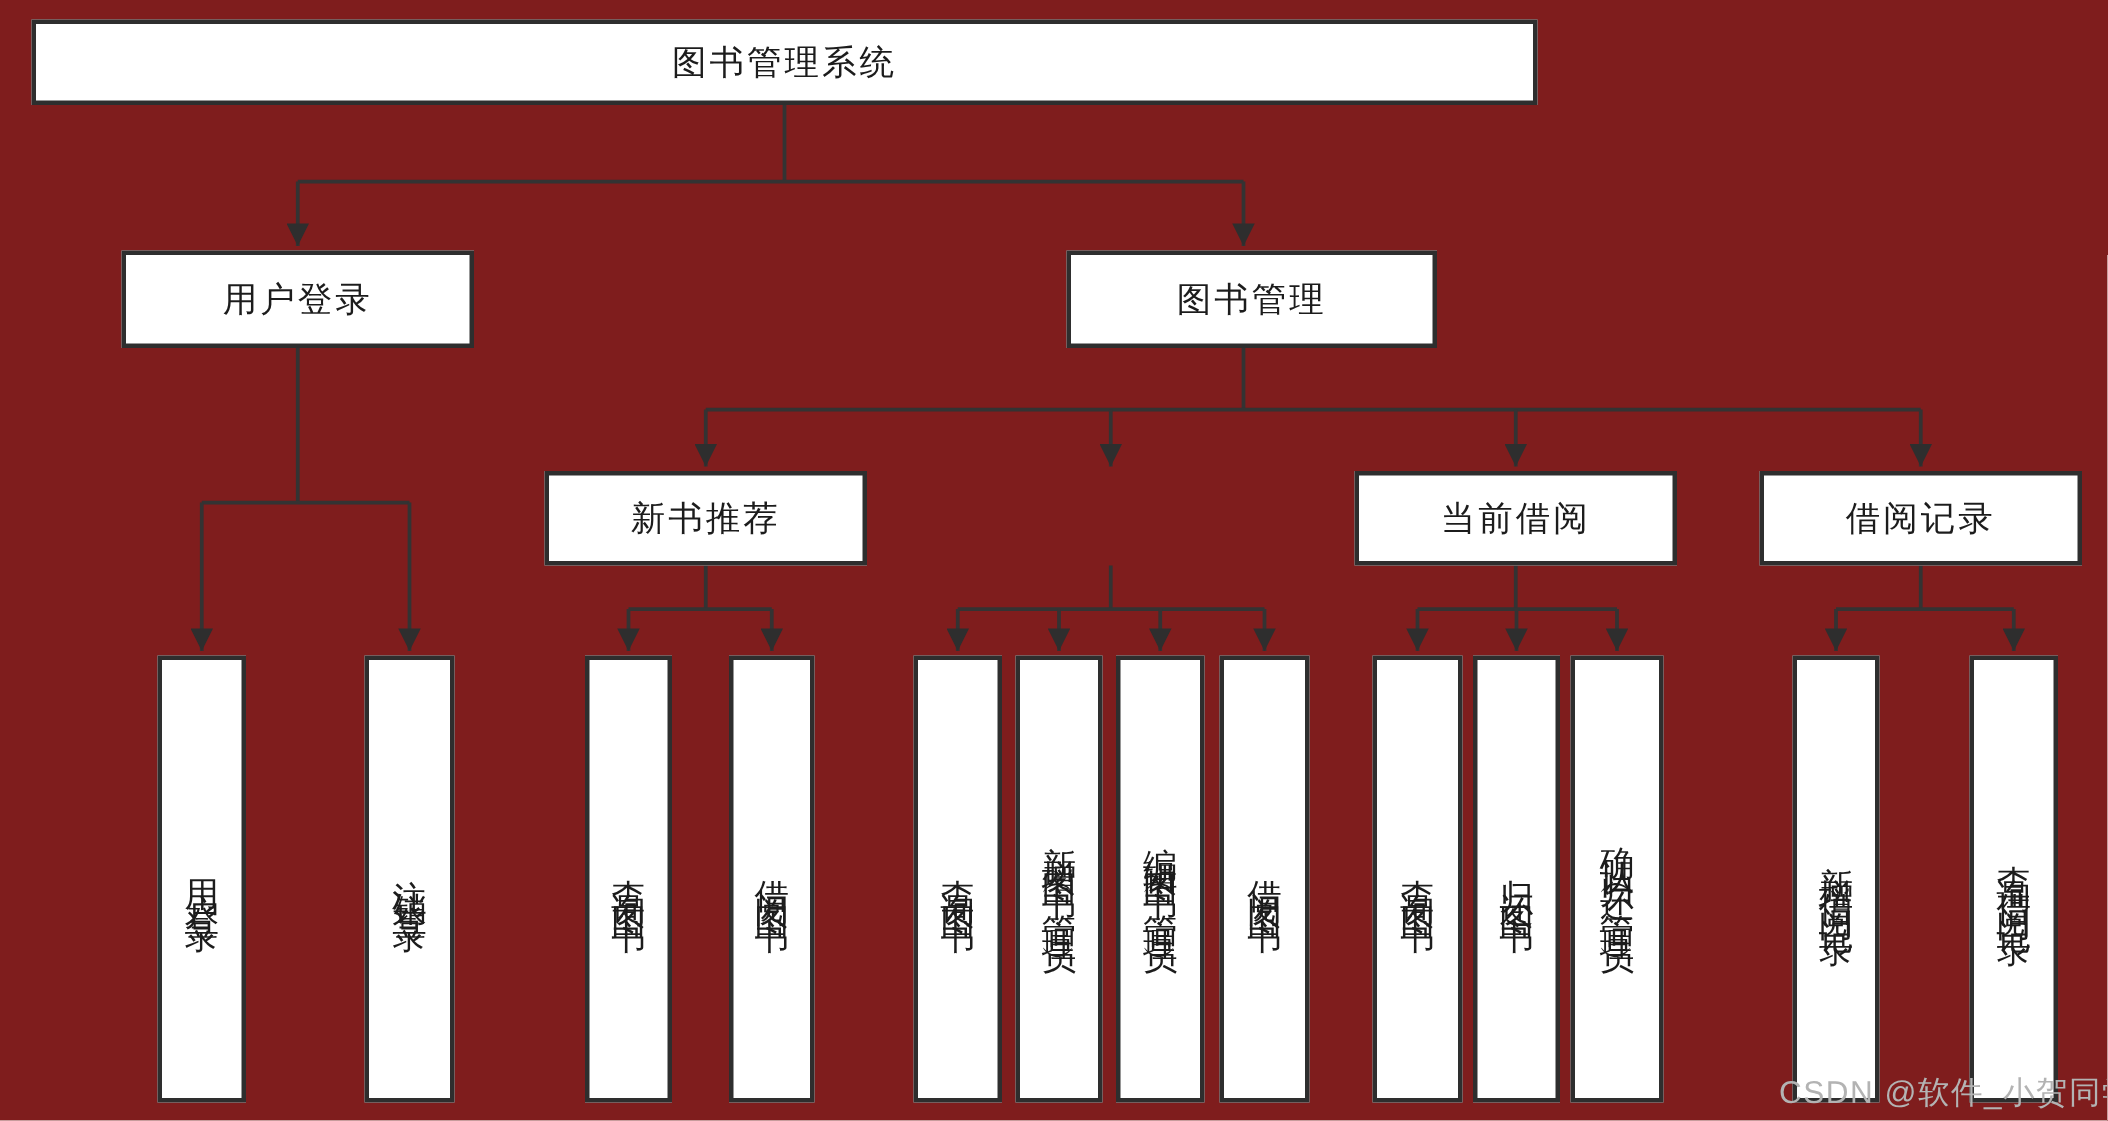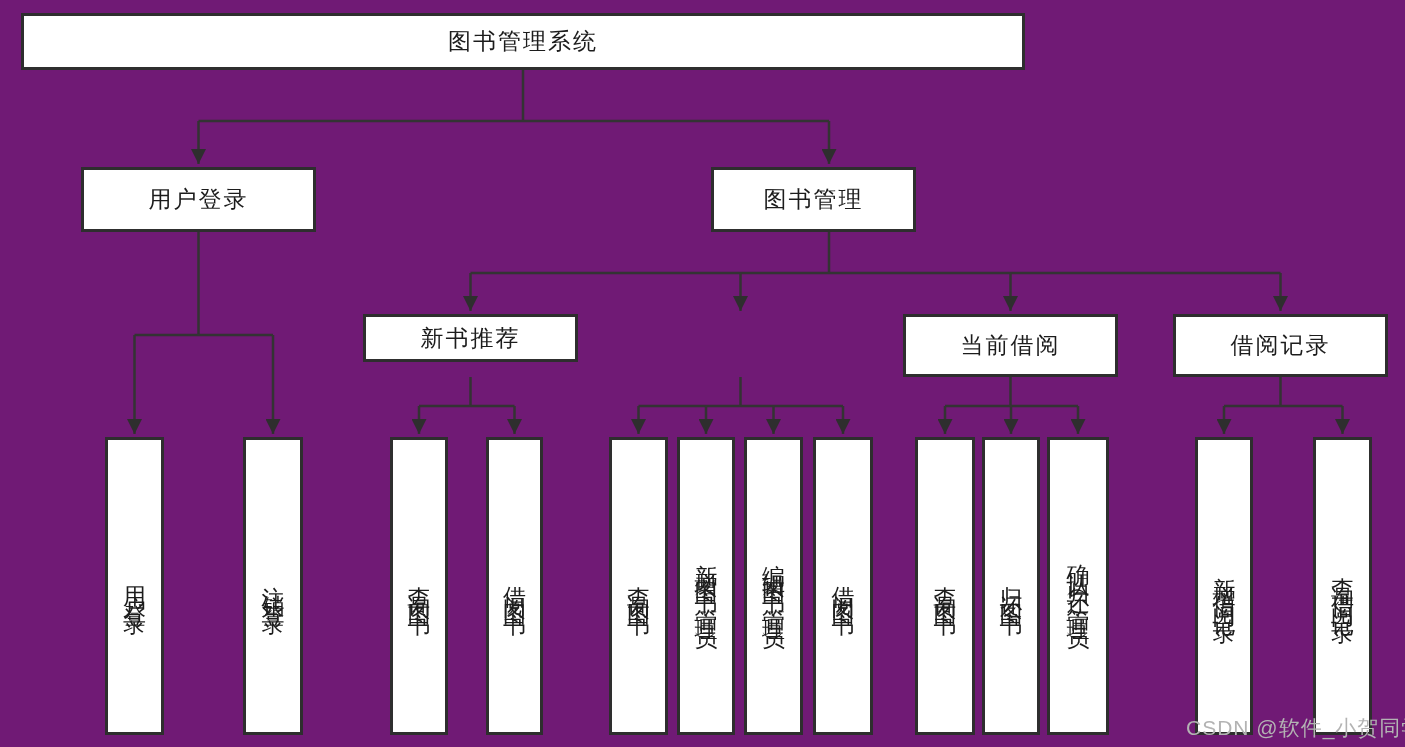--- a/index.html
+++ b/index.html
@@ -5,21 +5,21 @@
   html, body {
     margin: 0;
     padding: 0;
     background: #ffffff;
     font-family: "Liberation Sans", "DejaVu Sans", sans-serif;
   }
   #canvas {
     position: relative;
     width: 1405px;
     height: 747px;
-    background: #701a75;
+    background: #7f1d1d;
     overflow: hidden;
   }
   #connectors {
     position: absolute;
     left: 0;
     top: 0;
     z-index: 1;
   }
   .box {
     position: absolute;
@@ -106,23 +106,23 @@
       <path d="M1280.5 377 V406"></path>
       <path d="M1224 406 H1342.5"></path>
       <path d="M1224 406 V434" marker-end="url(#arw)"></path>
       <path d="M1342.5 406 V434" marker-end="url(#arw)"></path>
     </g>
   </svg>
 
   <div class="box" style="left:21px; top:13px; width:1004px; height:57px;">图书管理系统</div>
 
   <div class="box" style="left:81px; top:167px; width:235px; height:65px;">用户登录</div>
-  <div class="box" style="left:711px; top:167px; width:205px; height:65px;text-align:center;">图书管理</div>
+  <div class="box" style="left:711px; top:167px; width:247px; height:65px;text-align:center;">图书管理</div>
 
-  <div class="box" style="left:363px; top:314px; width:215px; height:48px;">新书推荐</div>
+  <div class="box" style="left:363px; top:314px; width:215px; height:63px;">新书推荐</div>
   <div class="box" style="left:903px; top:314px; width:215px; height:63px;text-align:center;">当前借阅</div>
   <div class="box" style="left:1173px; top:314px; width:215px; height:63px;">借阅记录</div>
 
   <div class="box vbox" style="left:105px; top:437px; width:59px; height:298px;">用户登录</div>
   <div class="box vbox" style="left:243px; top:437px; width:60px; height:298px;">注销登录</div>
 
   <div class="box vbox" style="left:390px; top:437px; width:58px; height:298px;">查询图书</div>
   <div class="box vbox" style="left:486px; top:437px; width:57px; height:298px;">借阅图书</div>
 
   <div class="box vbox" style="left:609px; top:437px; width:59px; height:298px;">查询图书</div>

